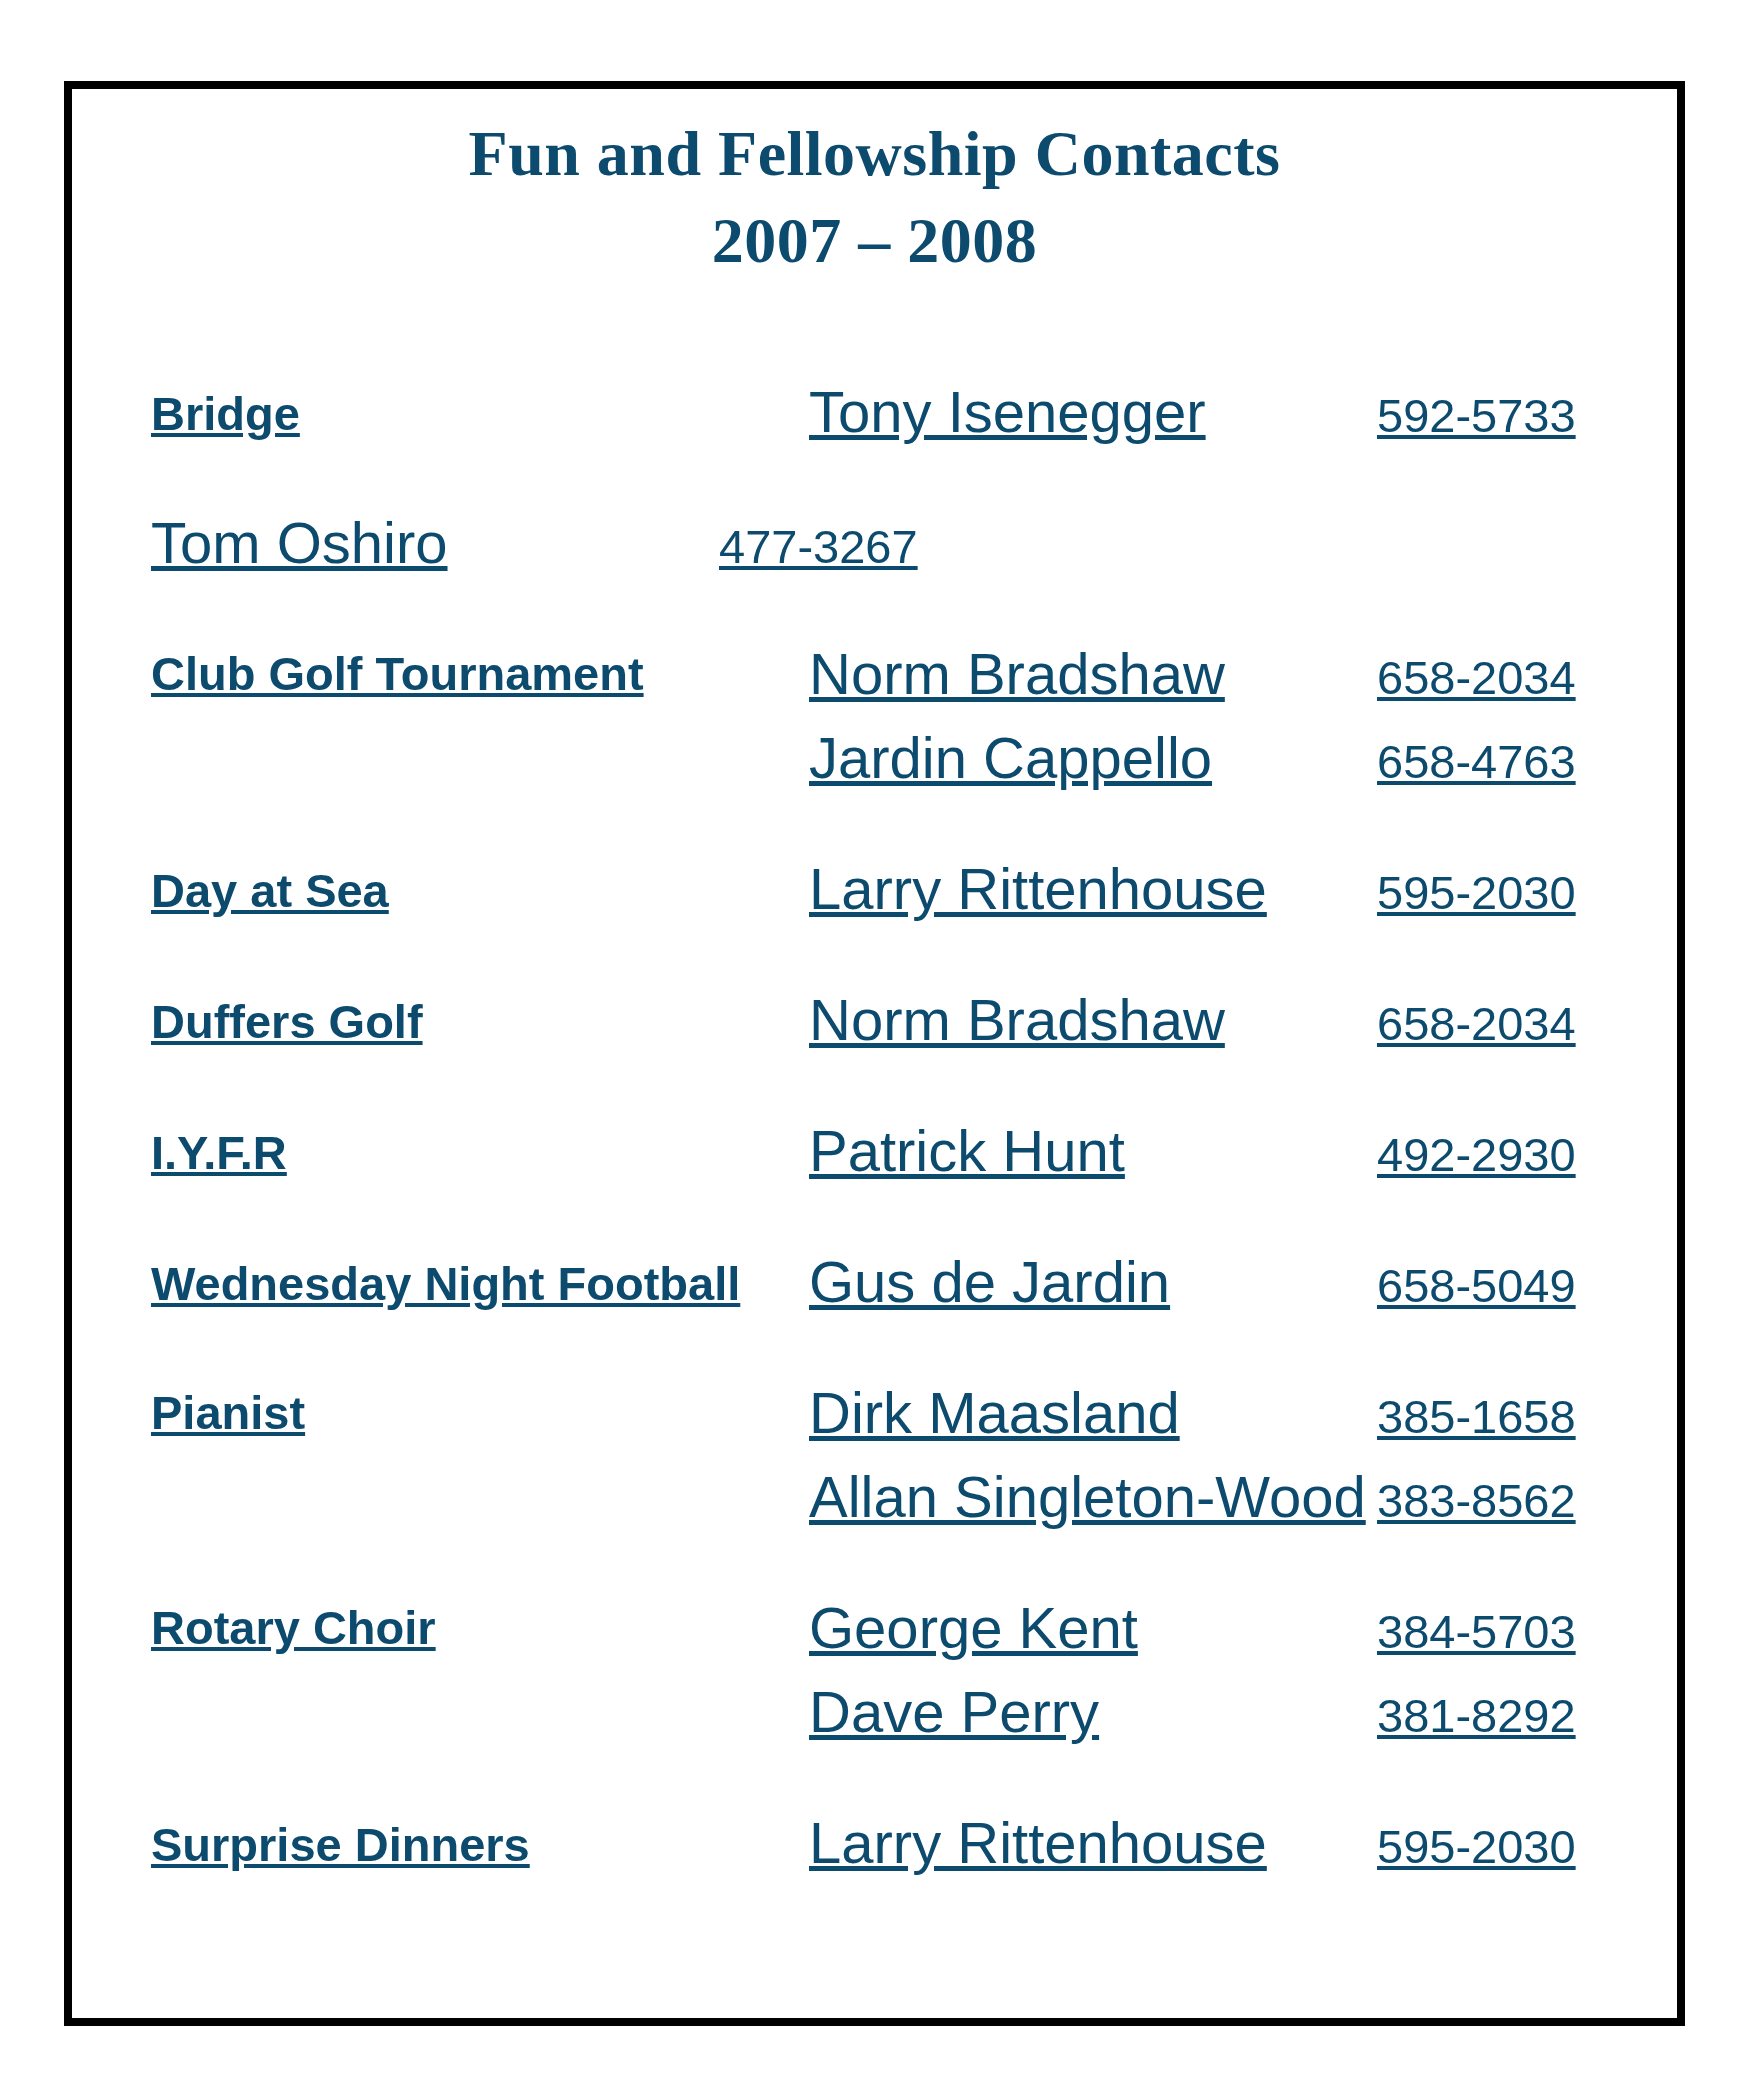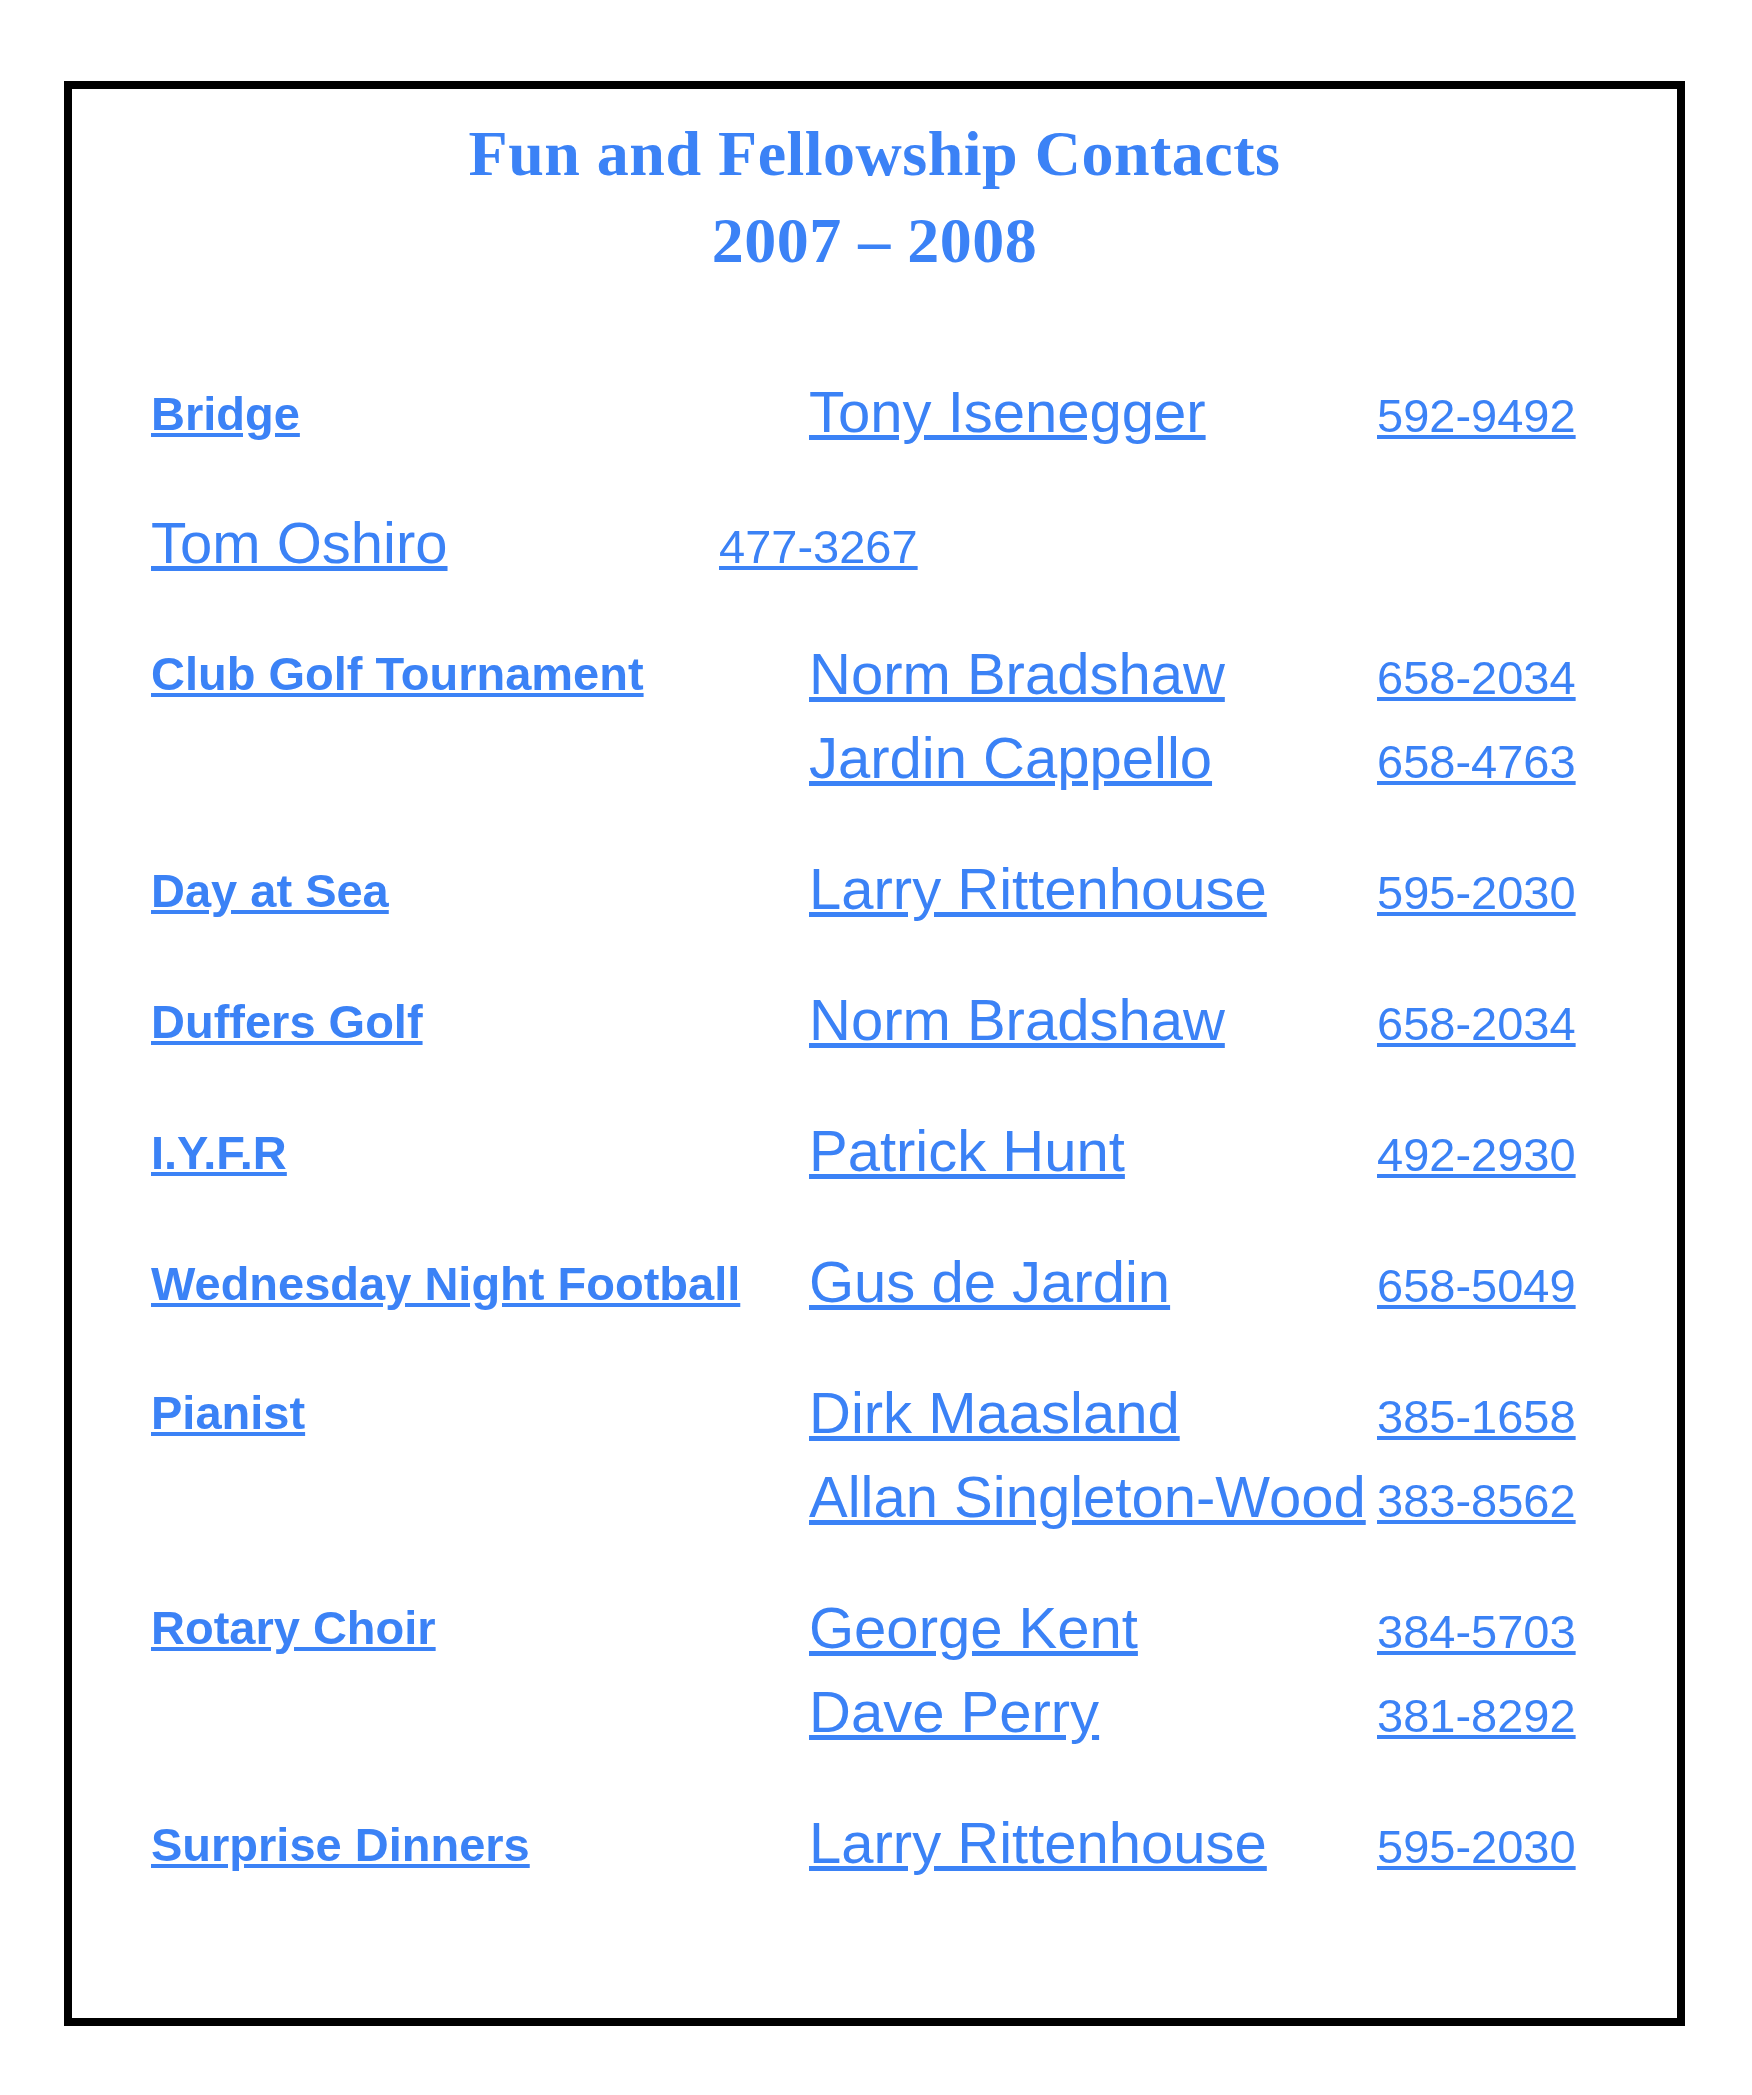--- a/index.html
+++ b/index.html
@@ -5,21 +5,21 @@
   html, body {
     margin: 0;
     padding: 0;
     background: #ffffff;
   }
   .page {
     position: relative;
     width: 1753px;
     height: 2095px;
     background: #ffffff;
-    color: #3b82f6;
+    color: #0c4a6e;
     font-family: "Liberation Sans", sans-serif;
   }
   .frame {
     position: absolute;
     left: 64px;
     top: 81px;
     width: 1621px;
     height: 1945px;
     border: 8.5px solid #000000;
     box-sizing: border-box;
@@ -87,21 +87,21 @@
     <div class="title-block">
       <div>Fun and Fellowship Contacts</div>
       <div>2007 – 2008</div>
     </div>
     <div class="contacts">
         <div class="group single">
           <div class="activity">Bridge</div>
           <div class="entries">
             <div class="entry">
               <div class="name">Tony Isenegger</div>
-              <div class="phone">592-9492</div>
+              <div class="phone">592-5733</div>
             </div>
           </div>
         </div>
         <div class="group single">
           <div class="entries">
             <div class="entry">
               <div class="name">Tom Oshiro</div>
               <div class="phone">477-3267</div>
             </div>
           </div>

